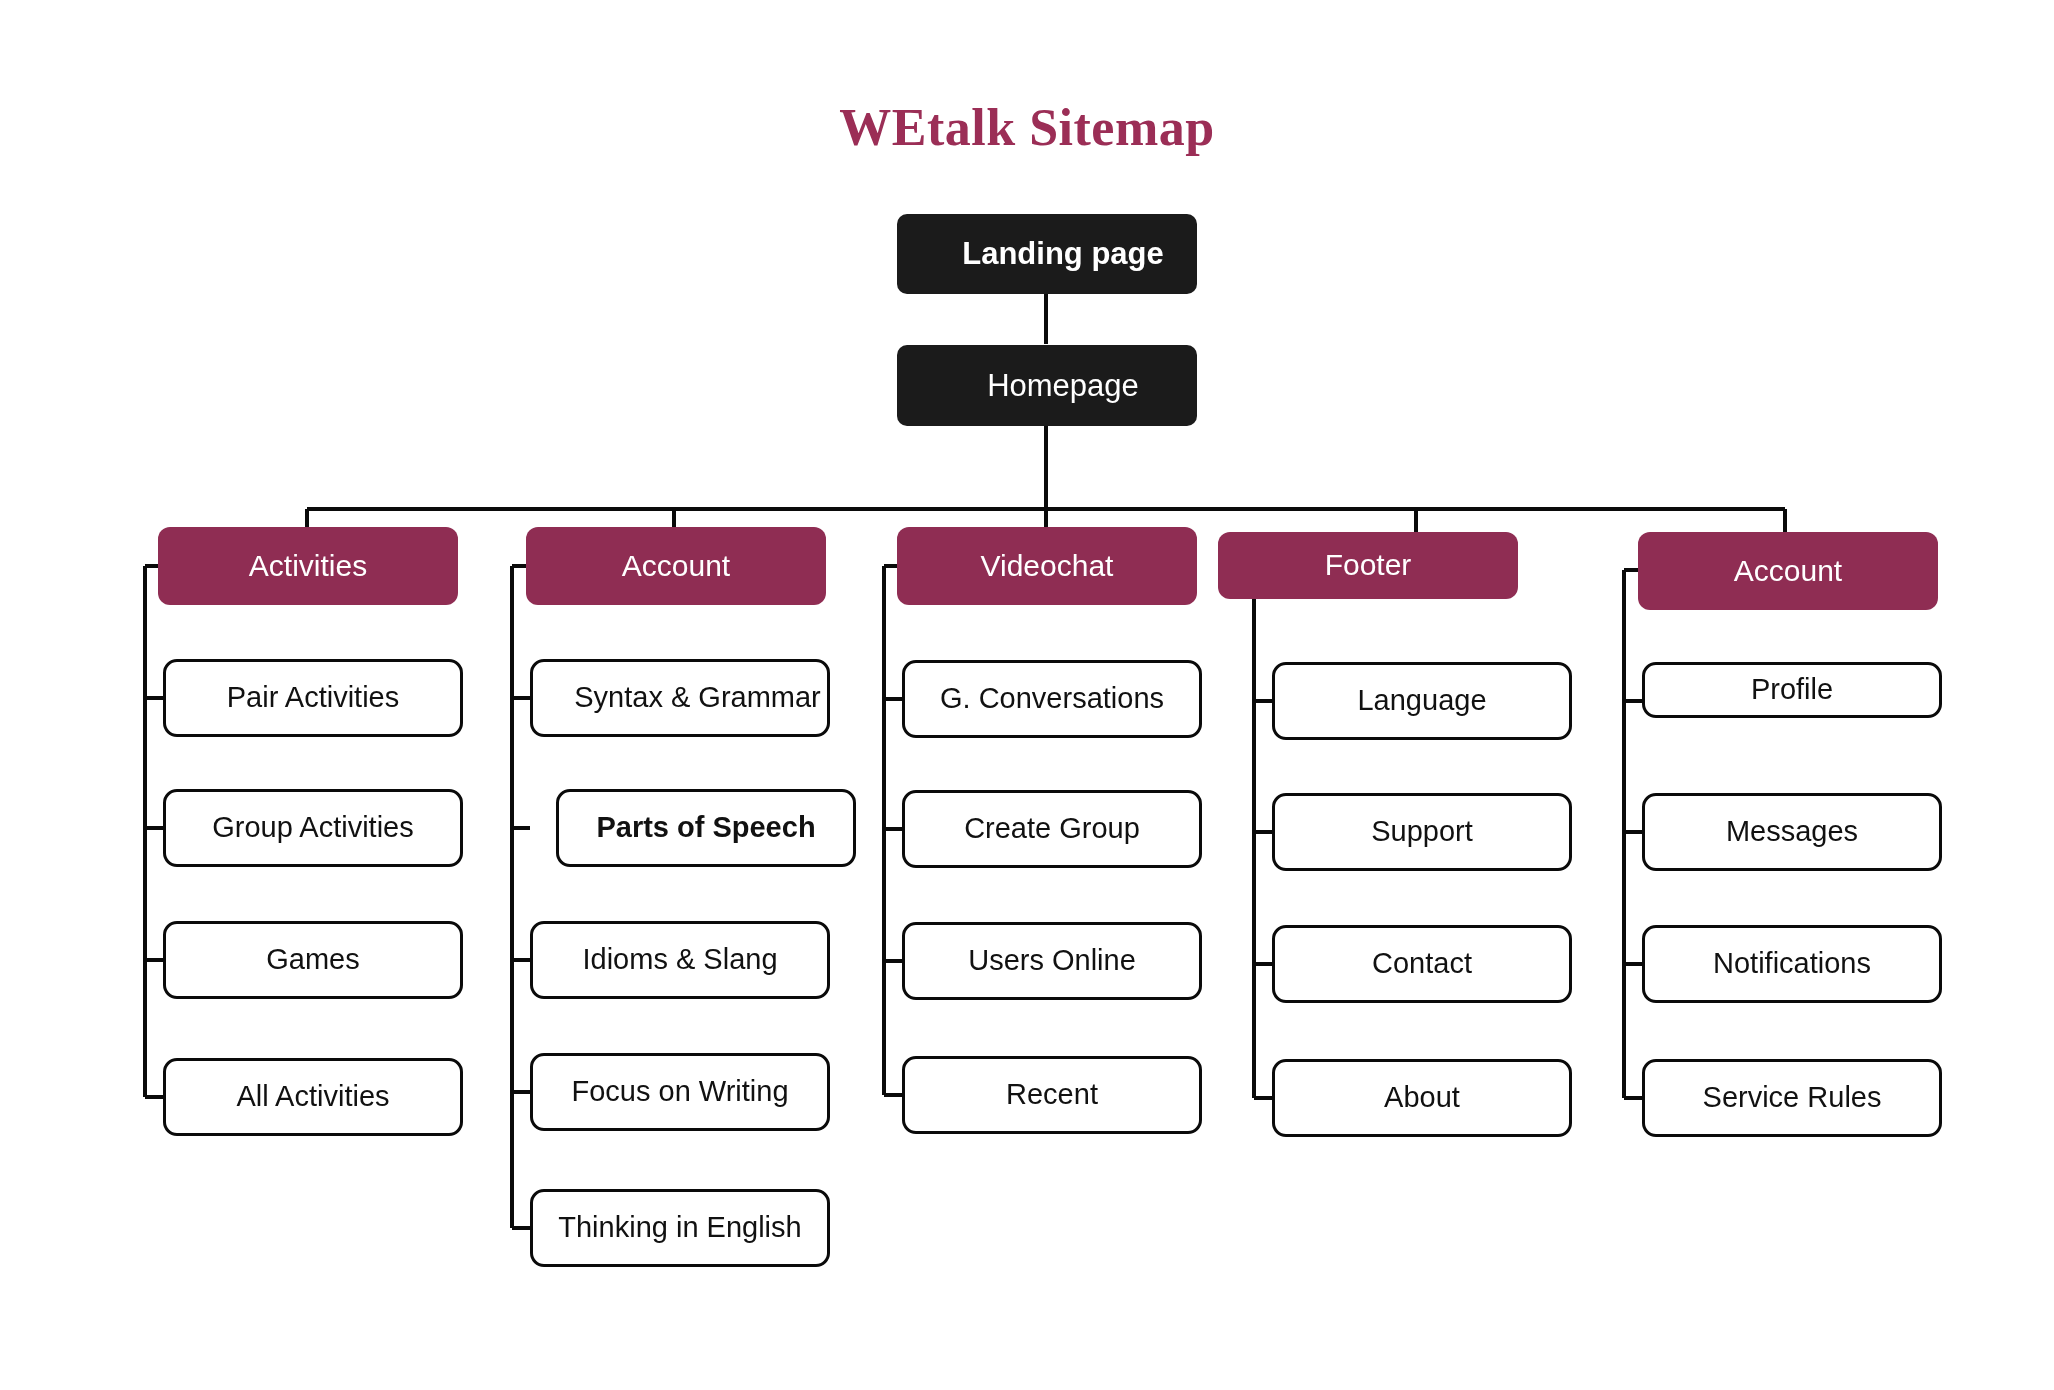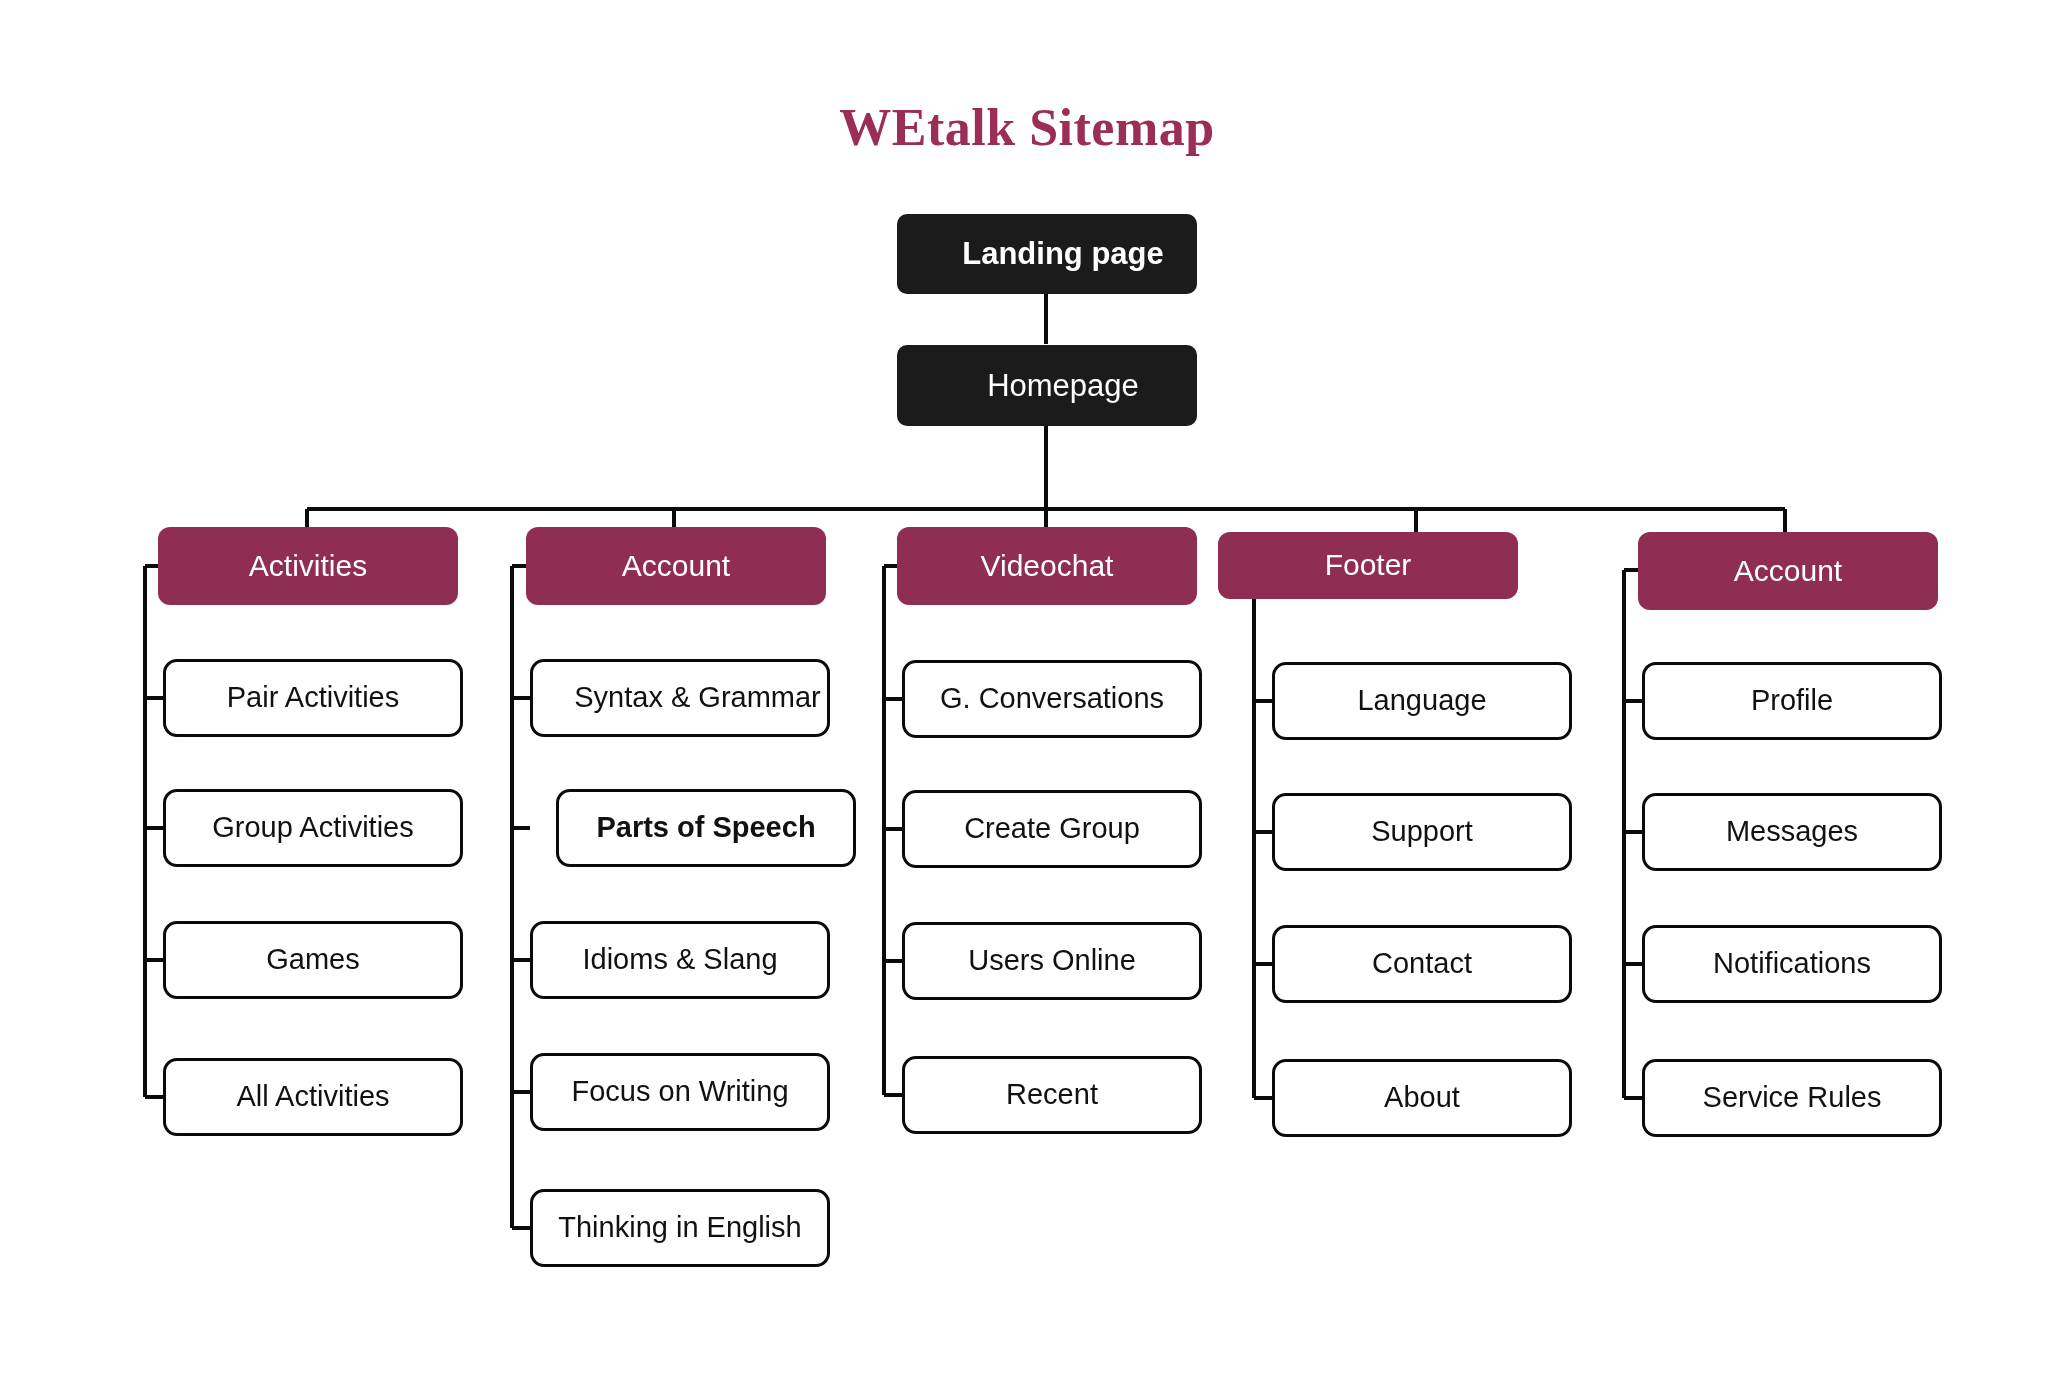--- a/index.html
+++ b/index.html
@@ -163,18 +163,18 @@
   <div class="node node-leaf" style="left:902px; top:922px; width:300px; height:78px;">Users Online</div>
   <div class="node node-leaf" style="left:902px; top:1056px; width:300px; height:78px;">Recent</div>
 
   <div class="node node-cat" style="left:1218px; top:532px; width:300px; height:67px;">Footer</div>
   <div class="node node-leaf" style="left:1272px; top:662px; width:300px; height:78px;">Language</div>
   <div class="node node-leaf" style="left:1272px; top:793px; width:300px; height:78px;">Support</div>
   <div class="node node-leaf" style="left:1272px; top:925px; width:300px; height:78px;">Contact</div>
   <div class="node node-leaf" style="left:1272px; top:1059px; width:300px; height:78px;">About</div>
 
   <div class="node node-cat" style="left:1638px; top:532px; width:300px; height:78px;">Account</div>
-  <div class="node node-leaf" style="left:1642px; top:662px; width:300px; height:78px;">Profile</div>
+  <div class="node node-leaf" style="left:1642px; top:662px; width:300px; height:56px;">Profile</div>
   <div class="node node-leaf" style="left:1642px; top:793px; width:300px; height:78px;">Messages</div>
   <div class="node node-leaf" style="left:1642px; top:925px; width:300px; height:78px;">Notifications</div>
   <div class="node node-leaf" style="left:1642px; top:1059px; width:300px; height:78px;">Service Rules</div>
 
 </div>
 
 </body></html>

